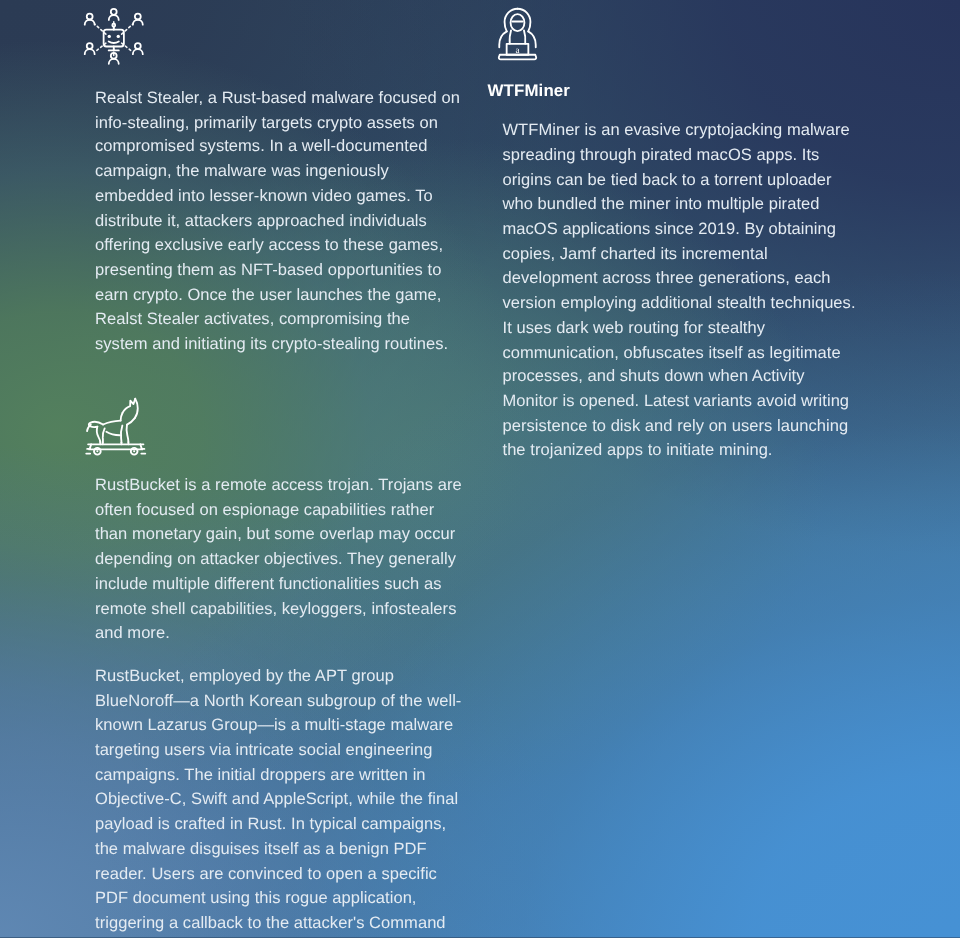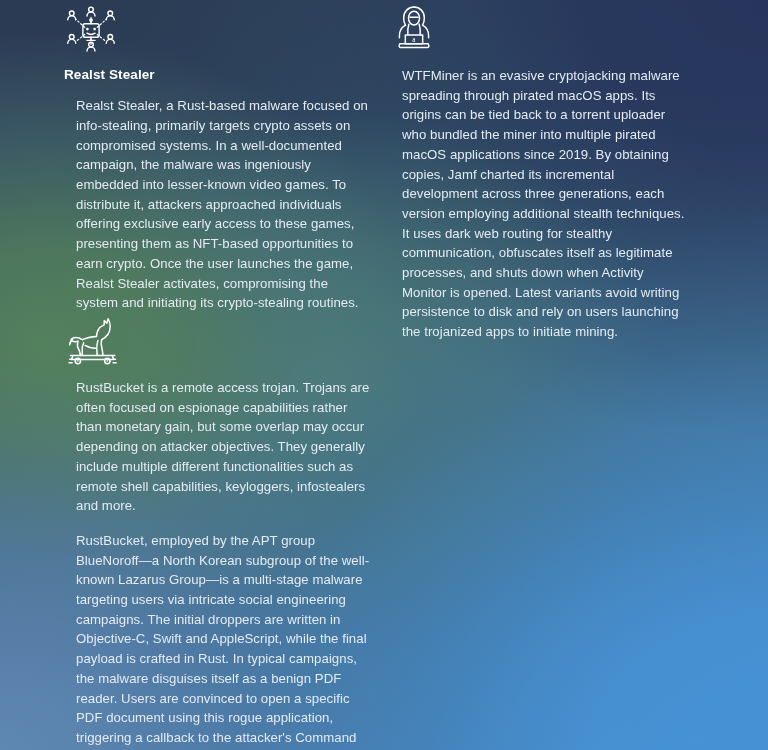--- a/index.html
+++ b/index.html
@@ -140,21 +140,20 @@
             <circle cx="51.4" cy="35.6" r="2.6"></circle>
             <path d="M47 42.8 a4.4 4.4 0 0 1 8.8 0"></path>
           </g>
 
           <g>
             <circle cx="30" cy="44.2" r="2.6"></circle>
             <path d="M25.6 51.4 a4.4 4.4 0 0 1 8.8 0"></path>
           </g>
         </svg>
       </span>
-      <h2 class="card-title">Realst Stealer</h2>
       <div class="card-body">
         <p>Realst Stealer, a Rust-based malware focused on info-stealing, primarily targets crypto assets on compromised systems. In a well-documented campaign, the malware was ingeniously embedded into lesser-known video games. To distribute it, attackers approached individuals offering exclusive early access to these games, presenting them as NFT-based opportunities to earn crypto. Once the user launches the game, Realst Stealer activates, compromising the system and initiating its crypto-stealing routines.</p>
       </div>
     </section>
 
     <section class="card" id="card-wtfminer">
       <span class="card-icon">
         <svg viewBox="0 0 52 54" width="48" height="50" fill="none" stroke="currentColor" stroke-width="1.6" stroke-linecap="round" stroke-linejoin="round">
 
           <path d="M26 3.2 c-6.3 0-11.2 5.1-11.2 11.5 0 3.3 0.7 6 1.9 8.1"></path>
@@ -170,20 +169,21 @@
           <path d="M20.4 21.9 C19.2 25.6 19 29.8 19.3 33.4"></path>
           <path d="M31.6 21.9 C32.8 25.6 33 29.8 32.7 33.4"></path>
 
           <path d="M16.6 33.6 h18.8 v9.4 h-18.8 z"></path>
 
           <text x="26" y="41.3" font-family="'Liberation Serif', serif" font-size="8" fill="currentColor" stroke="none" text-anchor="middle">a</text>
 
           <path d="M11.4 47.1 h29.2 a1.6 1.6 0 0 0 1.5-2.1 l-0.7-2 h-30.8 l-0.7 2 a1.6 1.6 0 0 0 1.5 2.1 z"></path>
         </svg>
       </span>
+      <h2 class="card-title">WTFMiner</h2>
       <div class="card-body">
         <p>WTFMiner is an evasive cryptojacking malware spreading through pirated macOS apps. Its origins can be tied back to a torrent uploader who bundled the miner into multiple pirated macOS applications since 2019. By obtaining copies, Jamf charted its incremental development across three generations, each version employing additional stealth techniques. It uses dark web routing for stealthy communication, obfuscates itself as legitimate processes, and shuts down when Activity Monitor is opened. Latest variants avoid writing persistence to disk and rely on users launching the trojanized apps to initiate mining.</p>
       </div>
     </section>
 
     <section class="card" id="card-rustbucket">
       <span class="card-icon">
         <svg viewBox="0 0 64 54" width="60" height="50" fill="none" stroke="currentColor" stroke-width="1.6" stroke-linecap="round" stroke-linejoin="round">
 
           <path d="M47.3 3.2 l-1.5 4.6 -2.7 -2.9 -0.2 4.7

